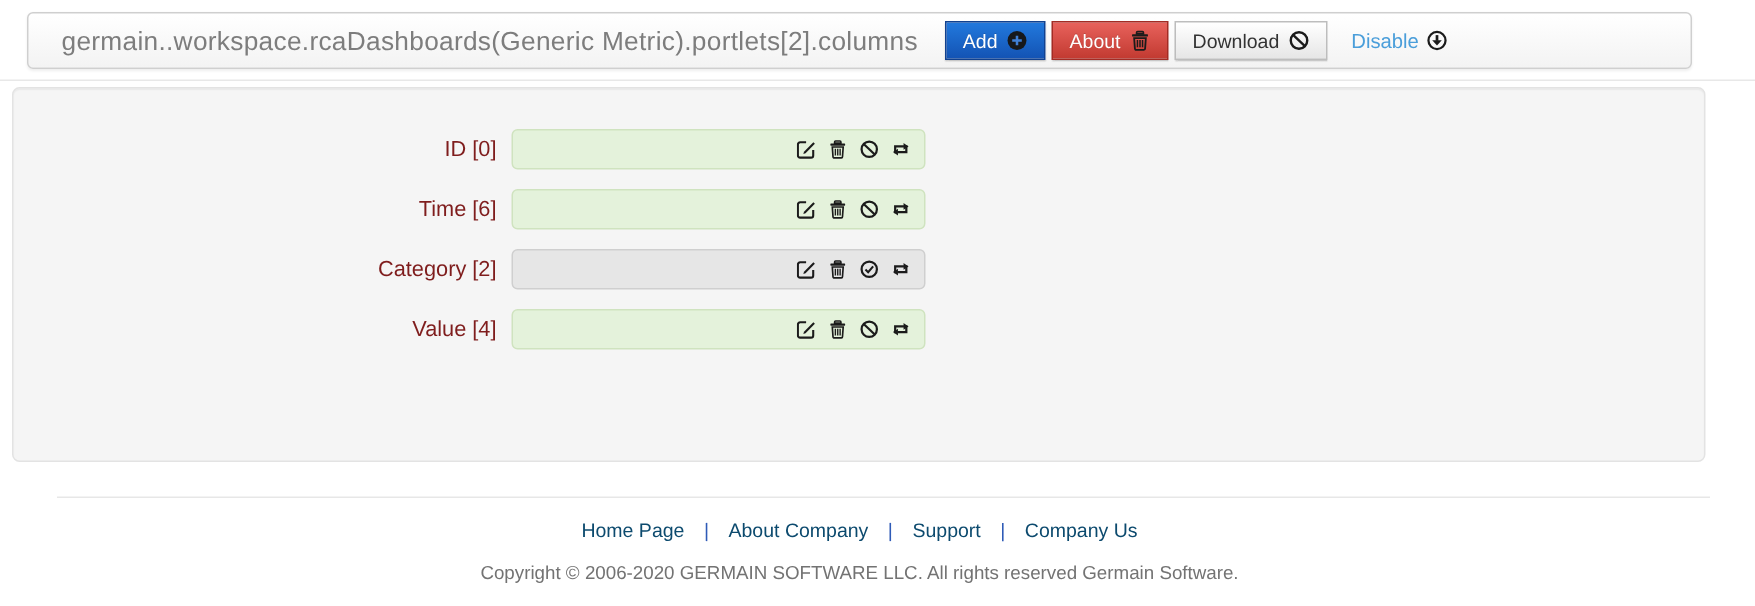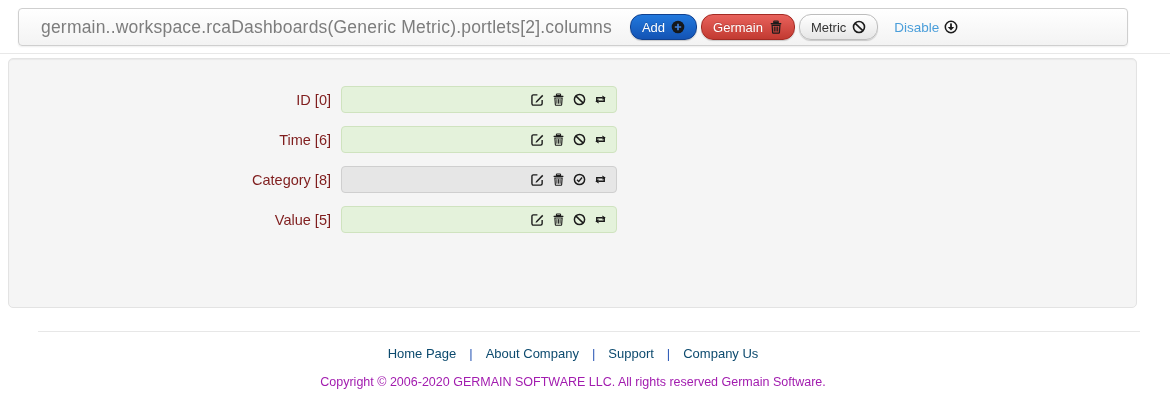--- a/index.html
+++ b/index.html
@@ -22,21 +22,21 @@
     box-shadow:0 1px 2px rgba(0,0,0,.07);
     display:flex; align-items:center;
     padding:0 14px 0 22px;
     white-space:nowrap;
   }
   .page-title { font-size:17.5px; color:#7d7d7d; letter-spacing:.2px; }
   .btn-group { display:flex; align-items:center; margin-left:18px; }
   .btn {
     display:inline-flex; align-items:center; gap:6px;
     height:26px; padding:0 11px; margin-right:4px;
-    border-radius:12px; font-size:13px; cursor:pointer;
+    border-radius:0; font-size:13px; cursor:pointer;
     border:1px solid transparent;
     box-shadow:0 1px 1px rgba(0,0,0,.18);
     text-shadow:0 -1px 0 rgba(0,0,0,.15);
   }
   .btn-add    { background:linear-gradient(#2279dd,#1353b4); border-color:#11418f; color:#fff; }
   .btn-remove { background:linear-gradient(#e8625c,#c23a31); border-color:#a32b24; color:#fff; }
   .btn-disable{ background:linear-gradient(#ffffff,#e6e6e6); border-color:#bdbdbd; color:#333; text-shadow:none; }
   .download-link {
     margin-left:12px; color:#4a9eda; font-size:13.5px; text-decoration:none;
     display:inline-flex; align-items:center; gap:5px; cursor:pointer;
@@ -70,21 +70,21 @@
     border-top:1px solid #e7e7e7;
   }
   .footer-links {
     position:absolute; top:346px; left:0; width:1146px;
     text-align:center; font-size:13px;
   }
   .footer-links a { color:#0c4a6e; text-decoration:none; cursor:pointer; }
   .sep { color:#2f5bb7; margin:0 13px; }
   .copyright {
     position:absolute; top:375px; left:0; width:1146px;
-    text-align:center; font-size:12.5px; color:#a21caf;
+    text-align:center; font-size:12.5px; color:#737373;
   }
   .svg-defs { position:absolute; width:0; height:0; overflow:hidden; }
 </style>
 </head>
 <body>
 
 <svg class="svg-defs" xmlns="http://www.w3.org/2000/svg" aria-hidden="true">
   <symbol id="i-edit" viewBox="0 0 14 14">
     <path d="M12 7.5v3.9c0 .9-.7 1.6-1.6 1.6H2.6c-.9 0-1.6-.7-1.6-1.6V3.6C1 2.7 1.7 2 2.6 2h4.3" fill="none" stroke="currentColor" stroke-width="1.5"></path>
     <path d="M5.4 8.8 12.1 2l1.1 1.1-6.7 6.8-1.6.5z" fill="currentColor"></path>
@@ -126,29 +126,29 @@
     <span class="btn-group">
       <button class="btn btn-add">
         <span>Add</span>
         <span class="ficon">
             <svg class="ic">
               <use href="#i-plus-circle"></use>
             </svg>
           </span>
       </button>
       <button class="btn btn-remove">
-        <span>Germain</span>
+        <span>About</span>
         <span class="ficon">
             <svg class="ic">
               <use href="#i-trash"></use>
             </svg>
           </span>
       </button>
       <button class="btn btn-disable">
-        <span>Metric</span>
+        <span>Download</span>
         <span class="ficon">
             <svg class="ic">
               <use href="#i-ban"></use>
             </svg>
           </span>
         </button>
       </span>
 
       <a class="download-link">
         <span>Disable</span>
@@ -212,21 +212,21 @@
 
       <span class="ficon">
           <svg class="ic ic-sm">
             <use href="#i-loop"></use>
           </svg>
         </span>
     </div>
   </div>
 
   <div class="form-row">
-    <label class="row-label">Category [8]</label>
+    <label class="row-label">Category [2]</label>
     <div class="field field-disabled">
       <span class="ficon">
           <svg class="ic ic-sm">
             <use href="#i-edit"></use>
           </svg>
         </span>
       <span class="ficon">
           <svg class="ic ic-sm">
             <use href="#i-trash"></use>
           </svg>
@@ -240,21 +240,21 @@
       <span class="ficon">
           <svg class="ic ic-sm">
             <use href="#i-loop"></use>
           </svg>
         </span>
     </div>
   </div>
 
 
   <div class="form-row">
-    <label class="row-label">Value [5]</label>
+    <label class="row-label">Value [4]</label>
     <div class="field field-enabled">
       <span class="ficon">
           <svg class="ic ic-sm">
             <use href="#i-edit"></use>
           </svg>
         </span>
       <span class="ficon">
           <svg class="ic ic-sm">
             <use href="#i-trash"></use>
           </svg>

